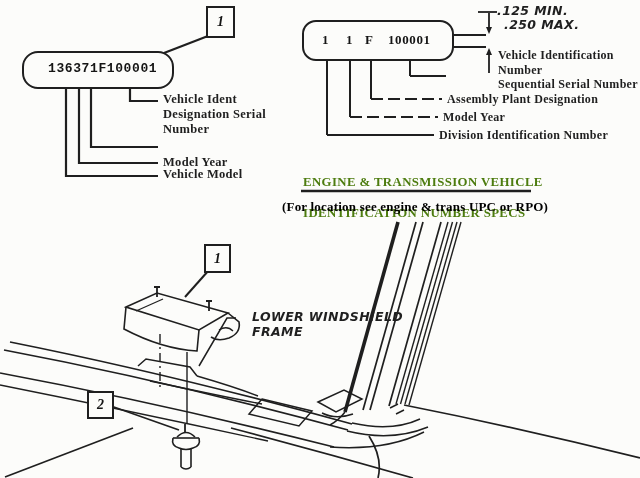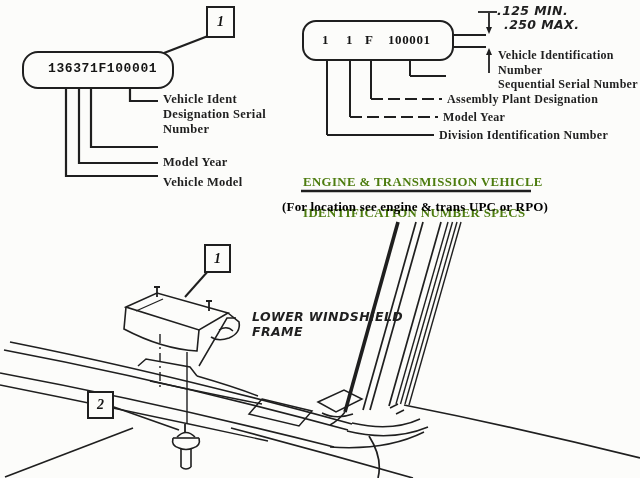--- a/index.html
+++ b/index.html
@@ -118,21 +118,21 @@
   <div class="abs plate" style="left:22px;top:51px;width:148px;height:34px;">
     <div class="abs plate-code" style="left:24px;top:8px;font-family:Liberation Mono, monospace;">136371F100001</div>
   </div>
   <div class="abs callout" style="left:206px;top:6px;width:25px;height:28px;">
     <span>1</span>
   </div>
   <div class="abs serif-label" style="left:163px;top:92px;">Vehicle Ident
 Designation Serial
 Number</div>
   <div class="abs serif-label" style="left:163px;top:155px;">Model Year</div>
-  <div class="abs serif-label" style="left:163px;top:175px;font-family:Liberation Serif, serif;">Vehicle Model</div>
+  <div class="abs serif-label" style="left:163px;top:167px;font-family:Liberation Serif, serif;">Vehicle Model</div>
 
   <div class="abs plate" style="left:302px;top:20px;width:148px;height:37px;border-radius:14px;">
     <span class="abs plate-code" style="left:18px;top:10px;">1</span>
     <span class="abs plate-code" style="left:42px;top:10px;">1</span>
     <span class="abs plate-code" style="left:61px;top:10px;">F</span>
     <span class="abs plate-code" style="left:84px;top:10px;">100001</span>
   </div>
   <div class="abs hand" style="left:497px;top:3px;">.125 MIN.</div>
   <div class="abs hand" style="left:492px;top:17px;margin-left:12px;">.250 MAX.</div>
   <div class="abs serif-label sm" style="left:450px;top:48px;margin-left:48px;">Vehicle Identification Number

